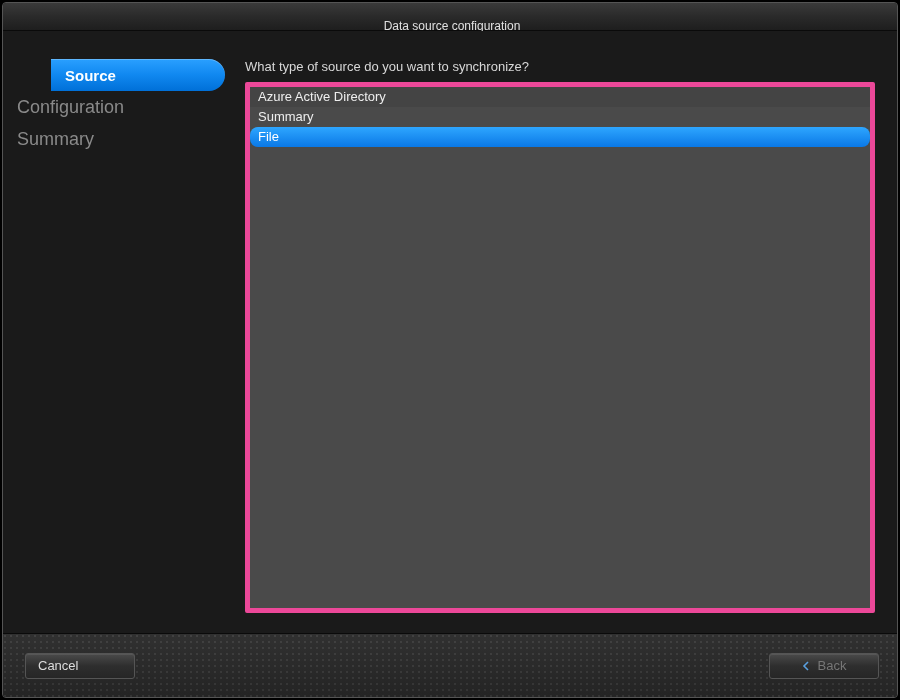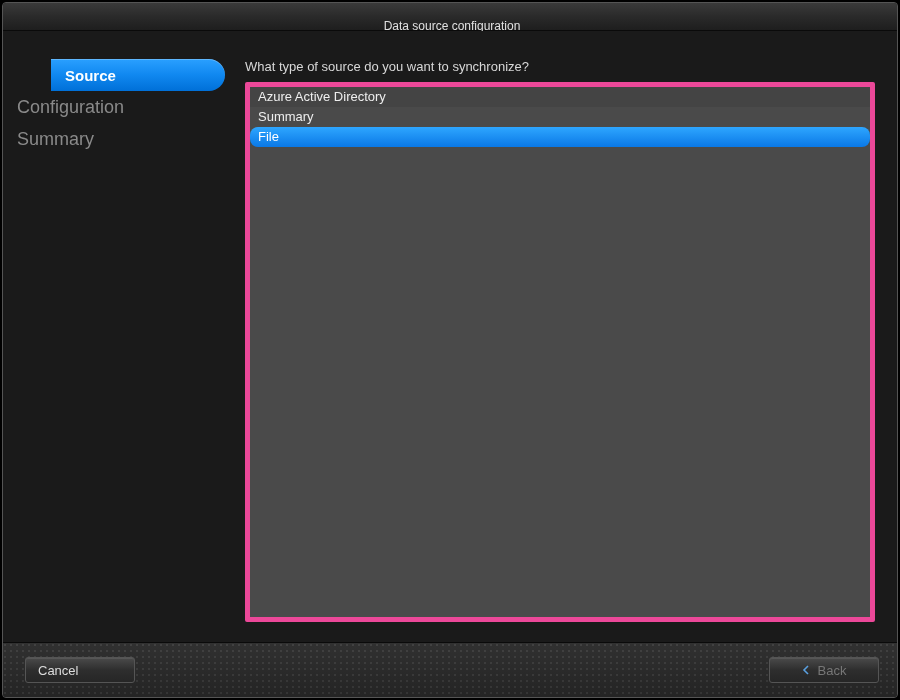--- a/index.html
+++ b/index.html
@@ -116,21 +116,21 @@
   }
   .list-item:nth-child(odd) { background: #444444; }
   .list-item:nth-child(even) { background: #4a4a4a; }
   .list-item.selected {
     background: linear-gradient(to bottom, #2ea6ff, #0a78e6);
     color: #fff;
     border-radius: 8px;
   }
   
   .footer {
-    height: 55px;
+    height: 64px;
     background: #2a2a2a;
     border-top: 1px solid #0a0a0a;
     display: flex;
     align-items: center;
     padding: 0 18px 0 22px;
     position: relative;
     background-image:
       linear-gradient(to bottom, rgba(255,255,255,0.03), rgba(0,0,0,0.15)),
       radial-gradient(circle at 2px 2px, #3c3c3c 1px, transparent 1px);
     background-size: 100% 100%, 6px 6px;

